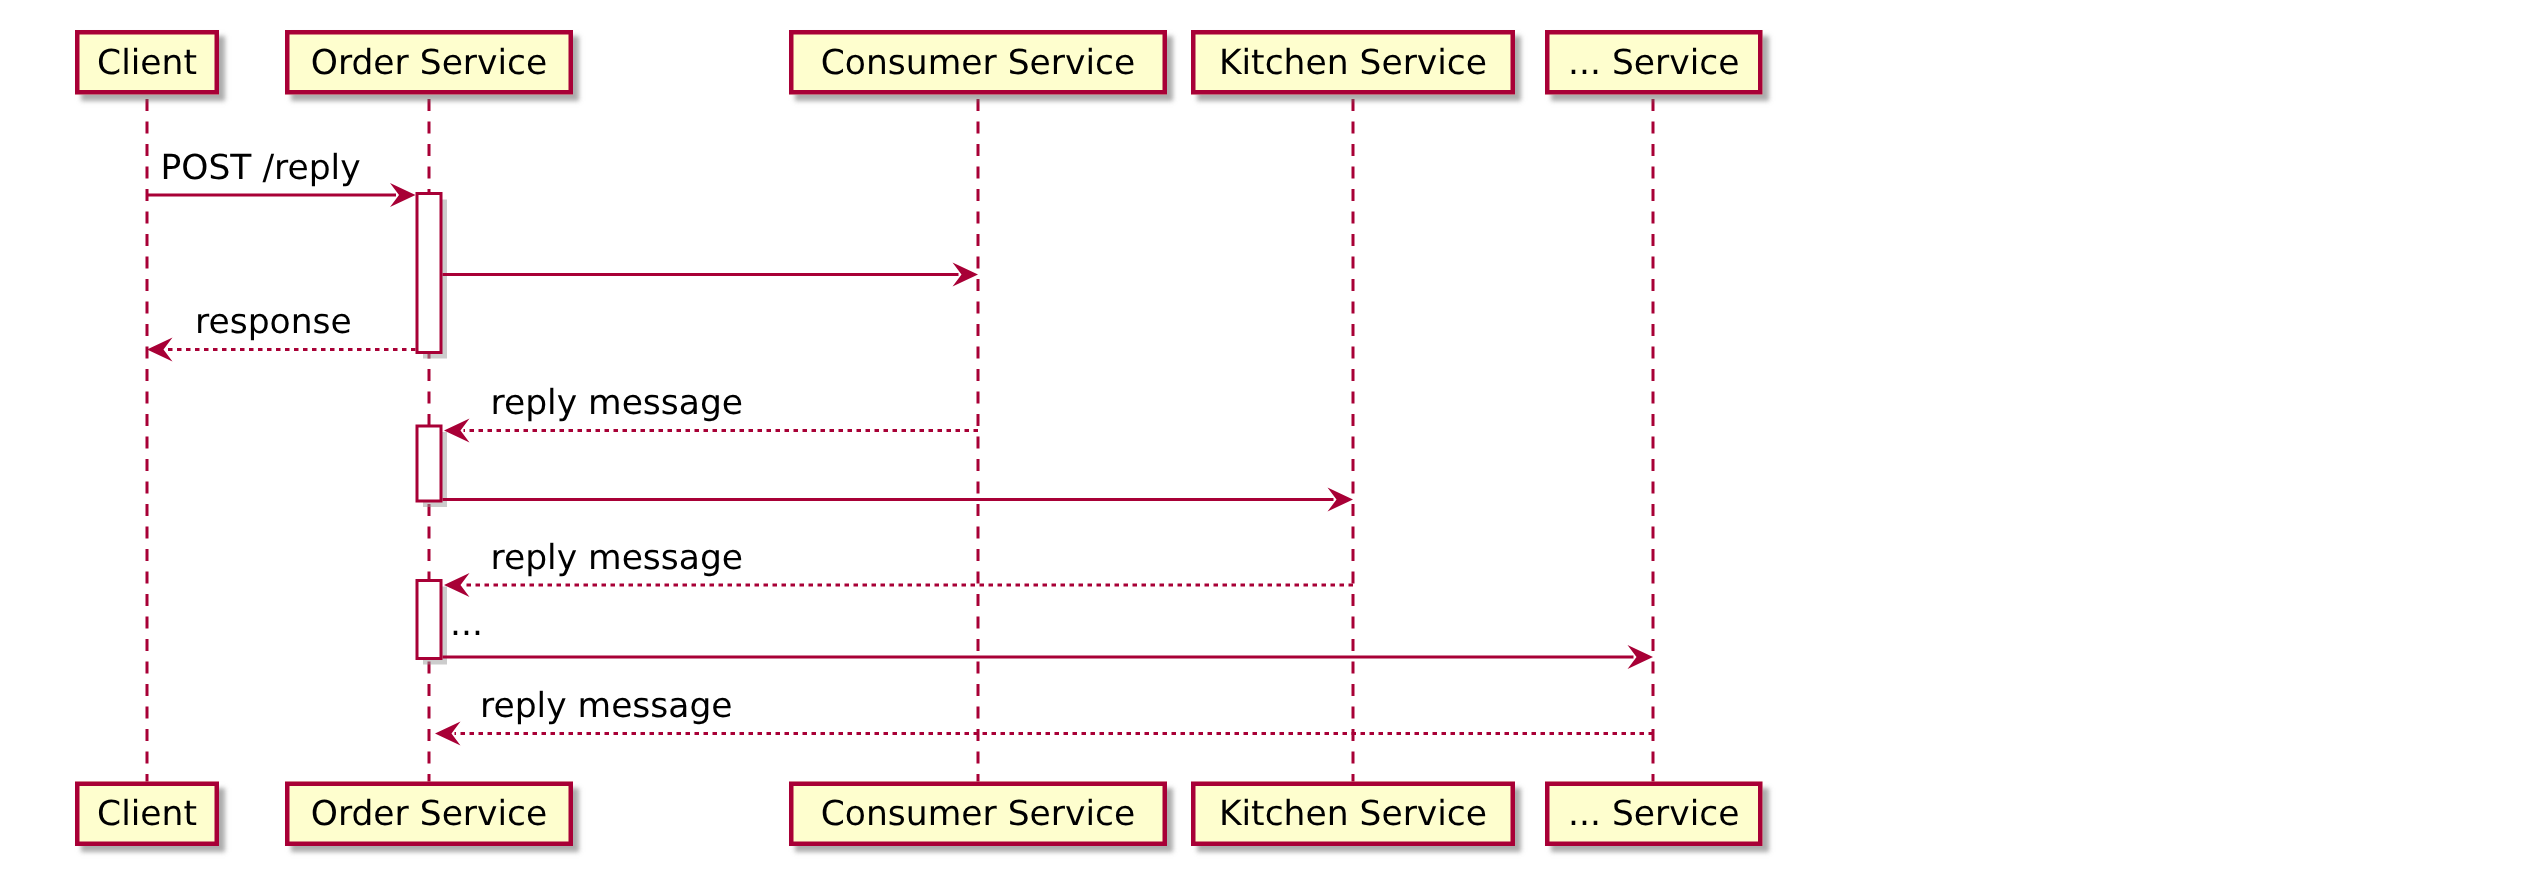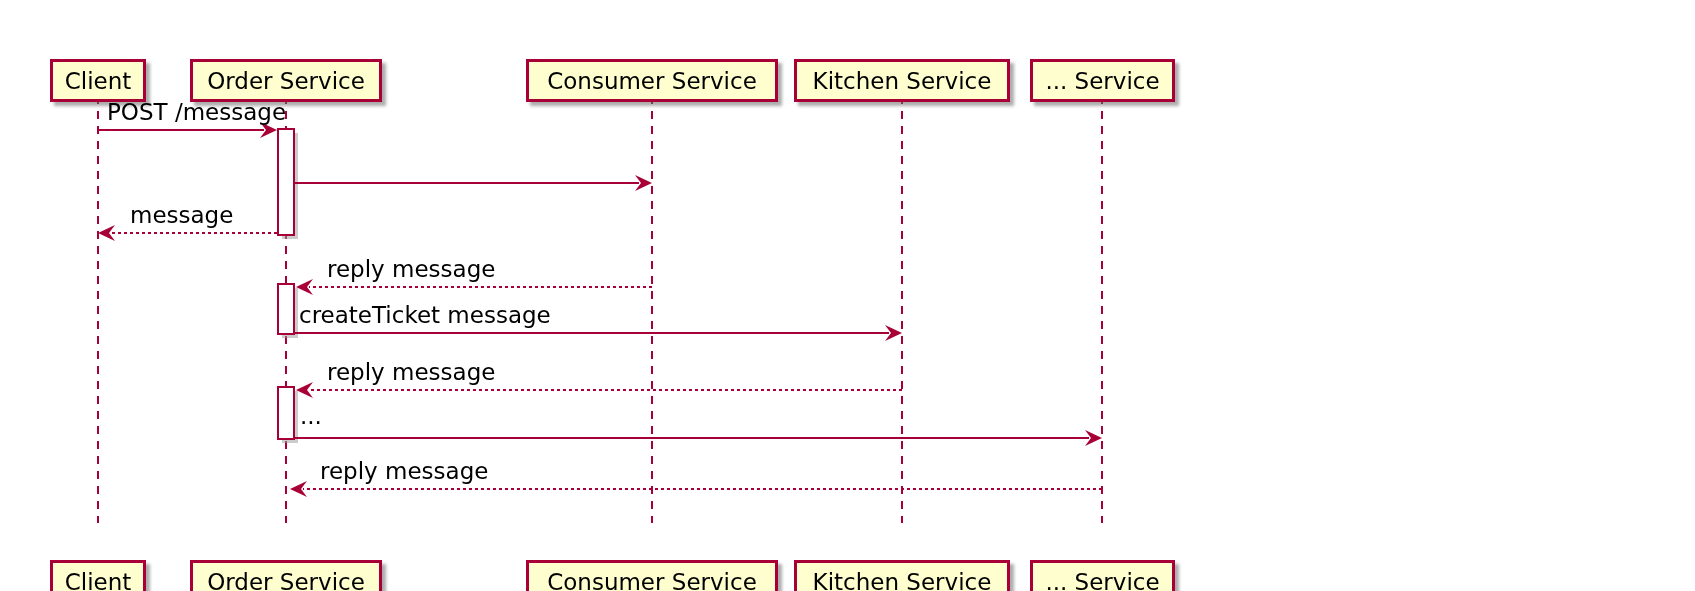--- a/index.html
+++ b/index.html
@@ -22,21 +22,20 @@
     background: #FEFECE;
     border: 3px solid #A80036;
     box-shadow: 4px 4px 3px rgba(105,105,105,0.55);
     display: flex;
     align-items: center;
     justify-content: center;
     font-size: 23px;
     color: #000000;
     white-space: nowrap;
     box-sizing: border-box;
-    margin-top: 39px;
   }
   .msg-label {
     position: absolute;
     font-size: 23px;
     line-height: 25px;
     color: #000000;
     white-space: nowrap;
   }
 </style>
 </head>
@@ -90,21 +89,20 @@
   <div class="participant" style="left:526px; top:20px; width:252px;">Consumer Service</div>
   <div class="participant" style="left:794px; top:20px; width:216px;">Kitchen Service</div>
   <div class="participant" style="left:1030px;top:20px; width:145px;">... Service</div>
 
   <div class="participant" style="left:50px;  top:521px; width:96px;">Client</div>
   <div class="participant" style="left:190px; top:521px; width:192px;">Order Service</div>
   <div class="participant" style="left:526px; top:521px; width:252px;">Consumer Service</div>
   <div class="participant" style="left:794px; top:521px; width:216px;">Kitchen Service</div>
   <div class="participant" style="left:1030px;top:521px; width:145px;">... Service</div>
 
-  <div class="msg-label" style="left:107px; top:100px;">POST /message</div>
-  <div class="msg-label" style="left:130px; top:203px;">message</div>
+  <div class="msg-label" style="left:107px; top:100px;">POST /reply</div>
+  <div class="msg-label" style="left:130px; top:203px;">response</div>
   <div class="msg-label" style="left:327px; top:257px;">reply message</div>
-  <div class="msg-label" style="left:299px; top:303px;">createTicket message</div>
   <div class="msg-label" style="left:327px; top:360px;">reply message</div>
   <div class="msg-label" style="left:300px; top:404px;">...</div>
   <div class="msg-label" style="left:320px; top:459px;">reply message</div>
 
 </div>
 
 </body></html>

